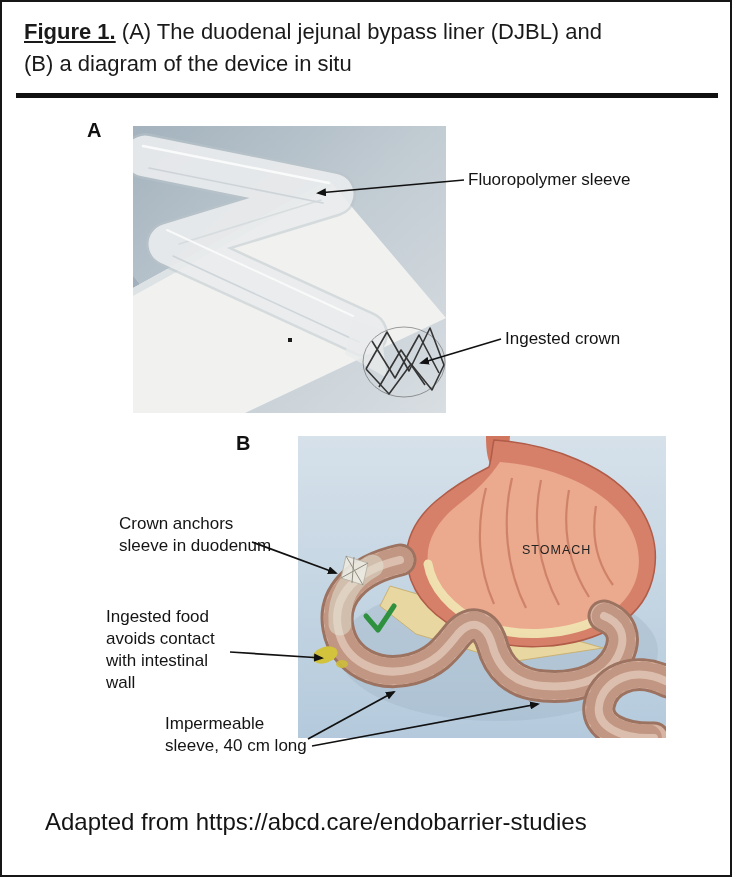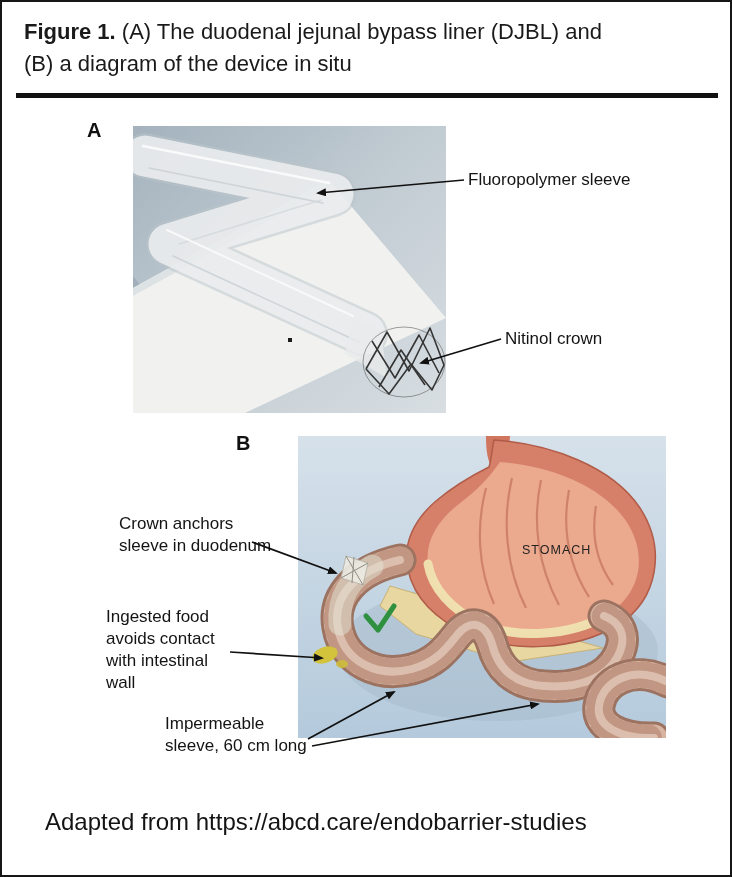--- a/index.html
+++ b/index.html
@@ -2,21 +2,21 @@
 <html><head>
 <meta charset="utf-8">
 <style>
   html,body{margin:0;padding:0;background:#ffffff;}
   .page{
     position:relative;width:732px;height:877px;box-sizing:border-box;
     background:#ffffff;border:2px solid #161616;overflow:hidden;
     font-family:"Liberation Sans",sans-serif;color:#1a1a1a;
   }
   .caption{position:absolute;left:22px;top:14px;width:678px;font-size:22px;line-height:32px;}
-  .caption .cap-label{font-weight:bold;}
+  .caption .cap-label{font-weight:bold;text-decoration:underline;}
   .caption .cap-text{white-space:pre-line;margin-top:48px;}
   .rule{position:absolute;left:14px;top:91px;width:702px;height:5px;background:#111111;}
   .panel-label{position:absolute;font-size:20px;font-weight:bold;color:#111;}
   .panel-label.a{left:85px;top:117px;}
   .panel-label.b{left:234px;top:430px;}
   .img{position:absolute;display:block;}
   .img.a{left:131px;top:124px;}
   .img.b{left:296px;top:434px;}
   .ann{position:absolute;font-size:17px;line-height:22px;color:#141414;}
   .ann.nowrap{white-space:nowrap;}
@@ -70,21 +70,21 @@
     <g fill="none" stroke="#2d2d2d" stroke-width="1.6" stroke-linejoin="round" opacity="0.95">
       <ellipse cx="271" cy="236" rx="41" ry="35" stroke="#4a4a4a" stroke-width="1" opacity="0.55"></ellipse>
       <path d="M 233,243 L 254,206 L 276,245 L 297,202 L 311,239"></path>
       <path d="M 233,243 L 256,268 L 278,238 L 299,264 L 311,239"></path>
       <path d="M 239,215 L 262,252 L 286,209 L 306,247"></path>
       <path d="M 246,261 L 268,224 L 292,259"></path>
     </g>
   </svg>
 
   <div class="ann nowrap fluoro">Fluoropolymer sleeve</div>
-  <div class="ann nowrap nitinol">Nitinol crown</div>
+  <div class="ann nowrap nitinol">Ingested crown</div>
 
   <div class="panel-label b">B</div>
 
   <svg class="img b" width="368" height="302" viewBox="0 0 368 302" xmlns="http://www.w3.org/2000/svg">
     <defs>
       <linearGradient id="bgB" x1="0" y1="0" x2="0" y2="1">
         <stop offset="0" stop-color="#d6e1ea"></stop>
         <stop offset="1" stop-color="#b4cadc"></stop>
       </linearGradient>
     </defs>
@@ -125,21 +125,21 @@
     <text x="224" y="118" font-size="12.5" letter-spacing="1" fill="#222222" font-family="Liberation Sans, sans-serif">STOMACH</text>
   </svg>
 
   <div class="ann multi ingested">Ingested food
 avoids contact
 with intestinal
 wall</div>
   <div class="ann multi crown">Crown anchors
 sleeve in duodenum</div>
   <div class="ann multi imperm">Impermeable
-sleeve, 60 cm long</div>
+sleeve, 40 cm long</div>
 
   <svg class="arrows" width="732" height="877" viewBox="0 0 732 877" xmlns="http://www.w3.org/2000/svg">
     <defs>
       <marker id="ah" markerWidth="10" markerHeight="8" refX="8" refY="4" orient="auto" markerUnits="userSpaceOnUse">
         <path d="M0,0 L10,4 L0,8 Z" fill="#111111"></path>
       </marker>
     </defs>
     <g stroke="#111111" stroke-width="1.7" fill="none">
       <path d="M 462,178 L 316,191" marker-end="url(#ah)"></path>
       <path d="M 499,337 L 419,361" marker-end="url(#ah)"></path>

